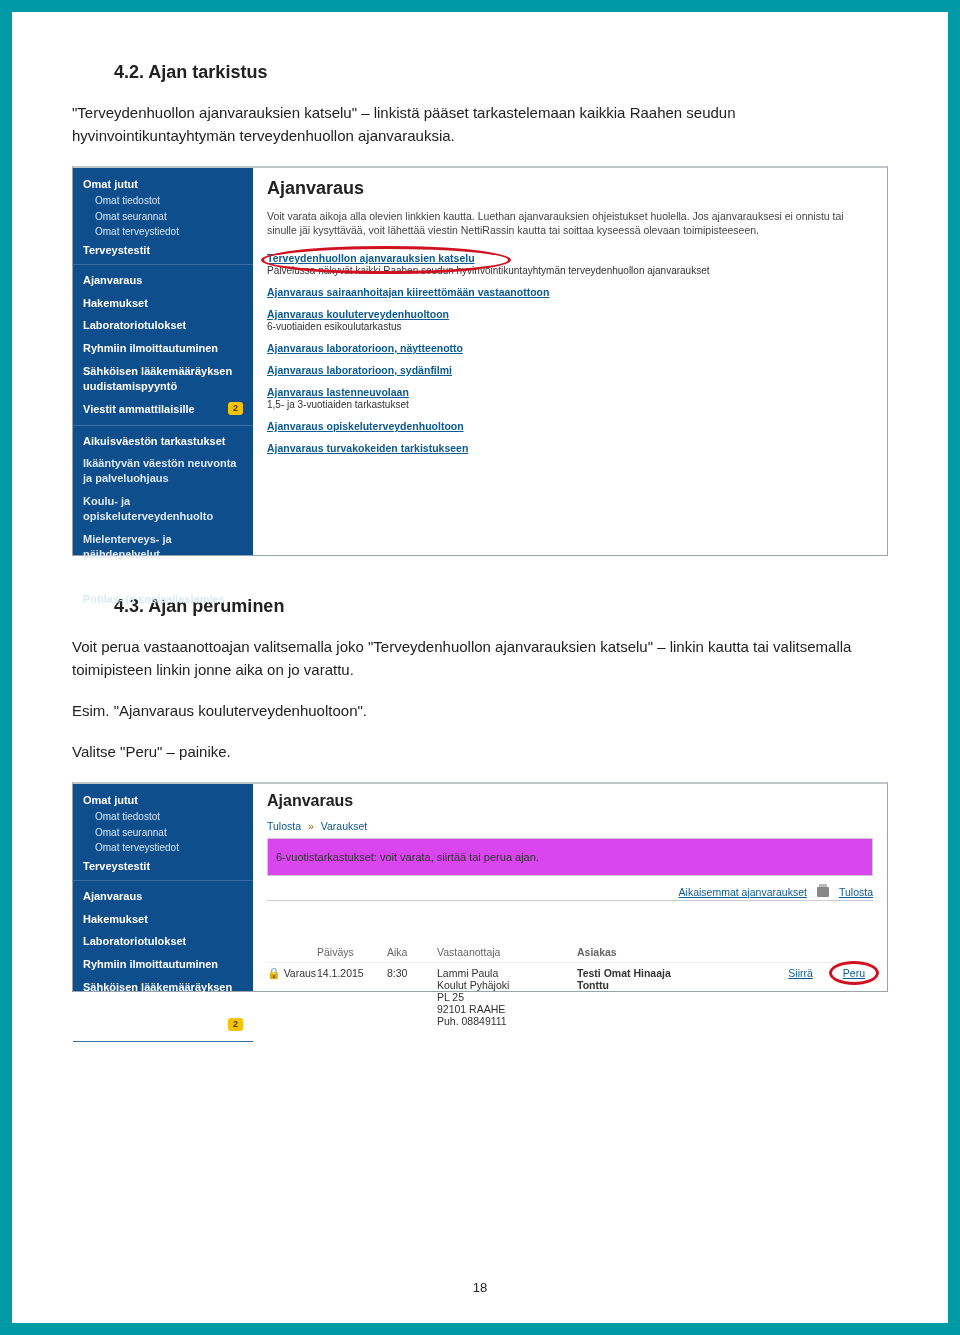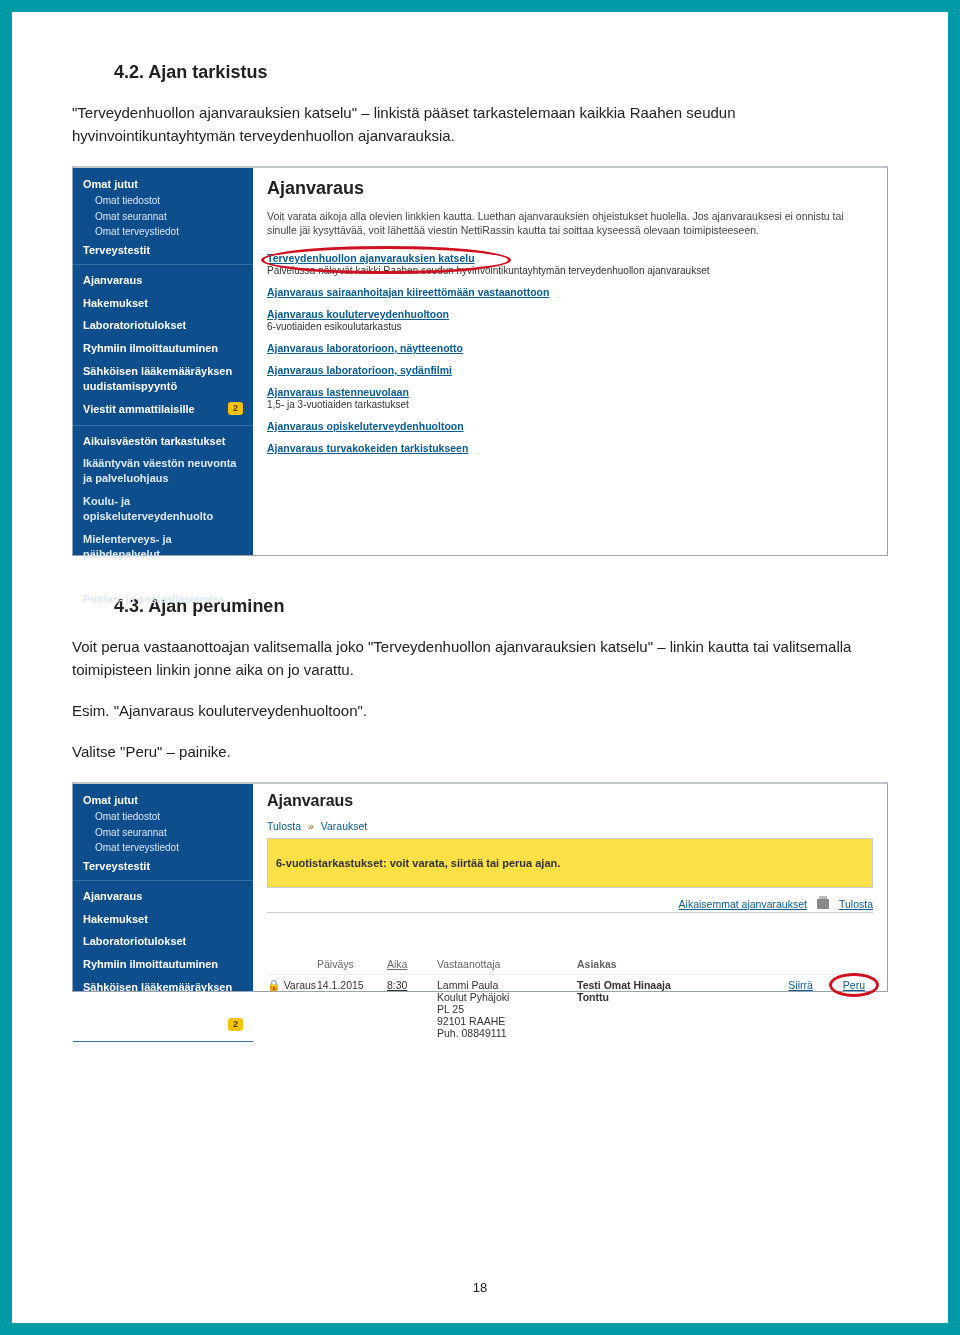--- a/index.html
+++ b/index.html
@@ -111,34 +111,34 @@
     pointer-events:none;
   }
   .rel { position: relative; }
 
   
   .screenshot.bot { display:flex; height: 210px; }
   .main2 { flex:1; padding: 8px 14px; font-size:11px; color:#333; }
   .bc { color:#0a5a94; font-size:10.5px; margin-bottom:6px; }
   .bc .sep { color:#a8630c; padding:0 4px; }
   .banner {
-    background:#fde047; border:1px solid #ccc;
-    font-weight:bold; font-size:11px; color:#333;
-    padding:18px 8px; margin-bottom:10px;
+    background:#d946ef; border:1px solid #ccc;
+    font-weight:normal; font-size:11px; color:#333;
+    padding:12px 8px; margin-bottom:10px;
   }
   .toprow { display:flex; justify-content:flex-end; gap:10px; font-size:10.5px; margin-bottom:2px; align-items:center;}
   .toprow .tlink { color:#0a5a94; text-decoration:underline; cursor:pointer;}
   .print-icon { width:12px; height:10px; background:#888; display:inline-block; border-radius:1px; position:relative; }
   .print-icon::before{content:""; position:absolute; top:-3px; left:2px; width:8px; height:3px; background:#bbb;}
   .tbl { width:100%; border-top:1px solid #ccc; font-size:10.5px; }
   .tbl .hdr { display:flex; color:#666; padding:4px 0; border-bottom:1px solid #eee;margin-top:41px;}
   .tbl .row { display:flex; padding:4px 0;justify-content:flex-end; }
   .col-ico{width:50px;}
   .col-day{width:70px;}
-  .col-time{width:50px;text-decoration:underline;}
+  .col-time{width:50px;}
   .col-recv{width:140px;}
   .col-client{width:120px; font-weight:bold;}
   .col-act{flex:1; text-align:right; display:flex; justify-content:flex-end; gap:30px; align-items:flex-start;}
   .act-link{color:#0a5a94; text-decoration:underline; font-size:10.5px;}
   .peru-wrap{ position:relative; padding-right:8px;}
   .peru-wrap .circle2{
     position:absolute; border:3px solid #cf1120; border-radius:50%;
     width:50px; height:24px; right:-6px; top:-6px; pointer-events:none;
   }
   .varaus-ico{ color:#7fa83e; font-size:11px; }

